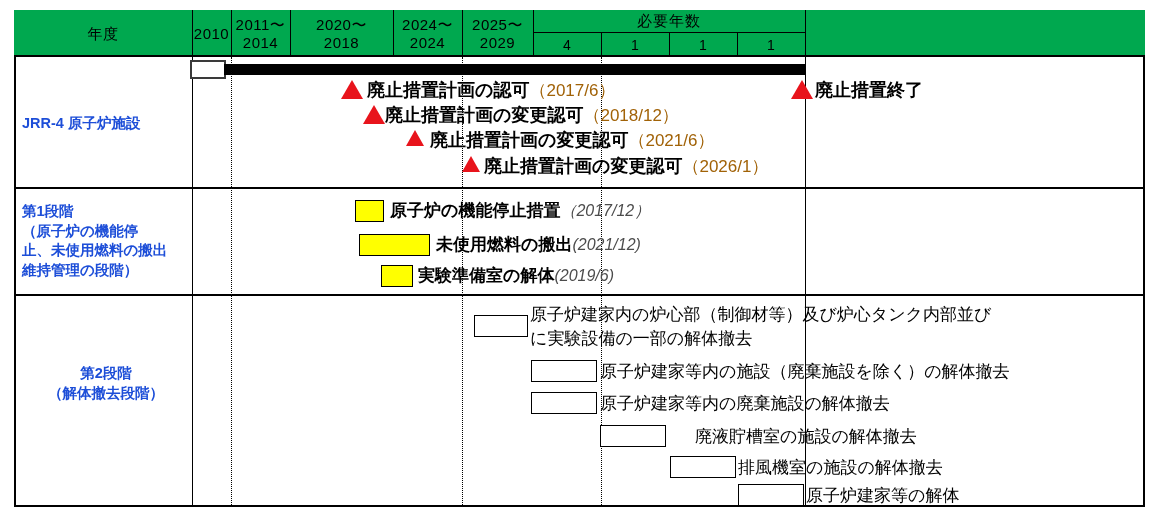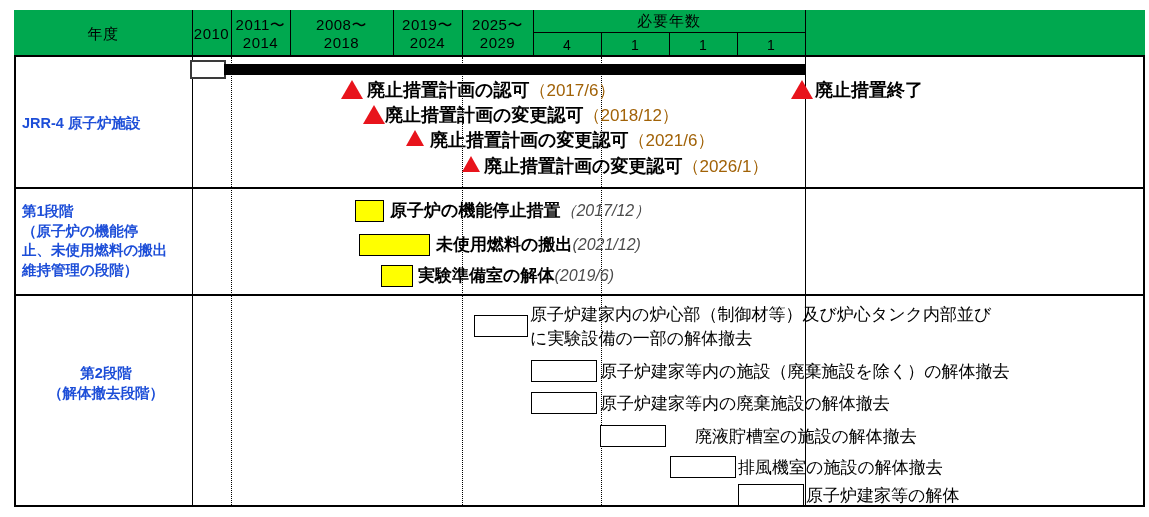--- a/index.html
+++ b/index.html
@@ -191,26 +191,26 @@
     <div class="hdr-cell" style="left:0px; width:178px;">年度</div>
 
     <div class="hdr-cell" style="left:178px; width:39px;">2010</div>
 
     <div class="hdr-cell two-line" style="left:217px; width:59px;">
       <span>2011〜</span>
       <span>2014</span>
     </div>
 
     <div class="hdr-cell two-line" style="left:276px; width:103px;">
-      <span>2008〜</span>
+      <span>2020〜</span>
       <span>2018</span>
     </div>
 
     <div class="hdr-cell two-line" style="left:379px; width:69px;">
-      <span>2019〜</span>
+      <span>2024〜</span>
       <span>2024</span>
     </div>
 
     <div class="hdr-cell two-line" style="left:448px; width:71px;">
       <span>2025〜</span>
       <span>2029</span>
     </div>
 
     <div class="need-years-label" style="left:519px; width:272px;">必要年数</div>
     <div class="need-years-rule" style="left:519px; top:22px; width:272px;"></div>

